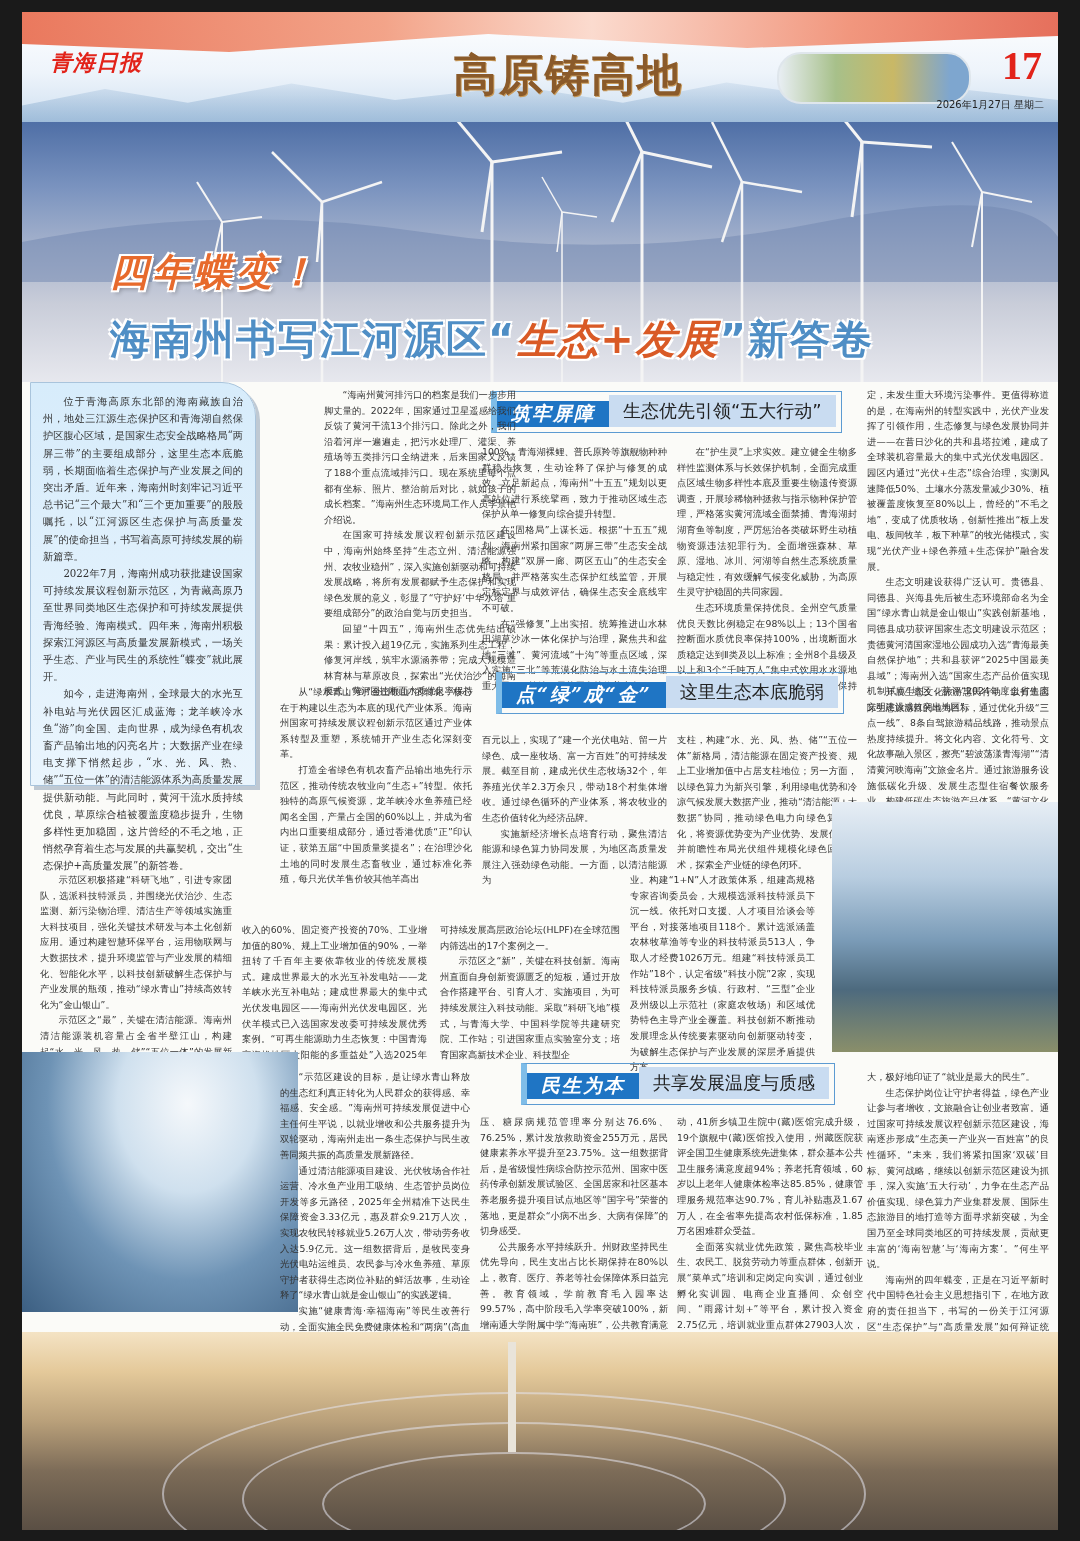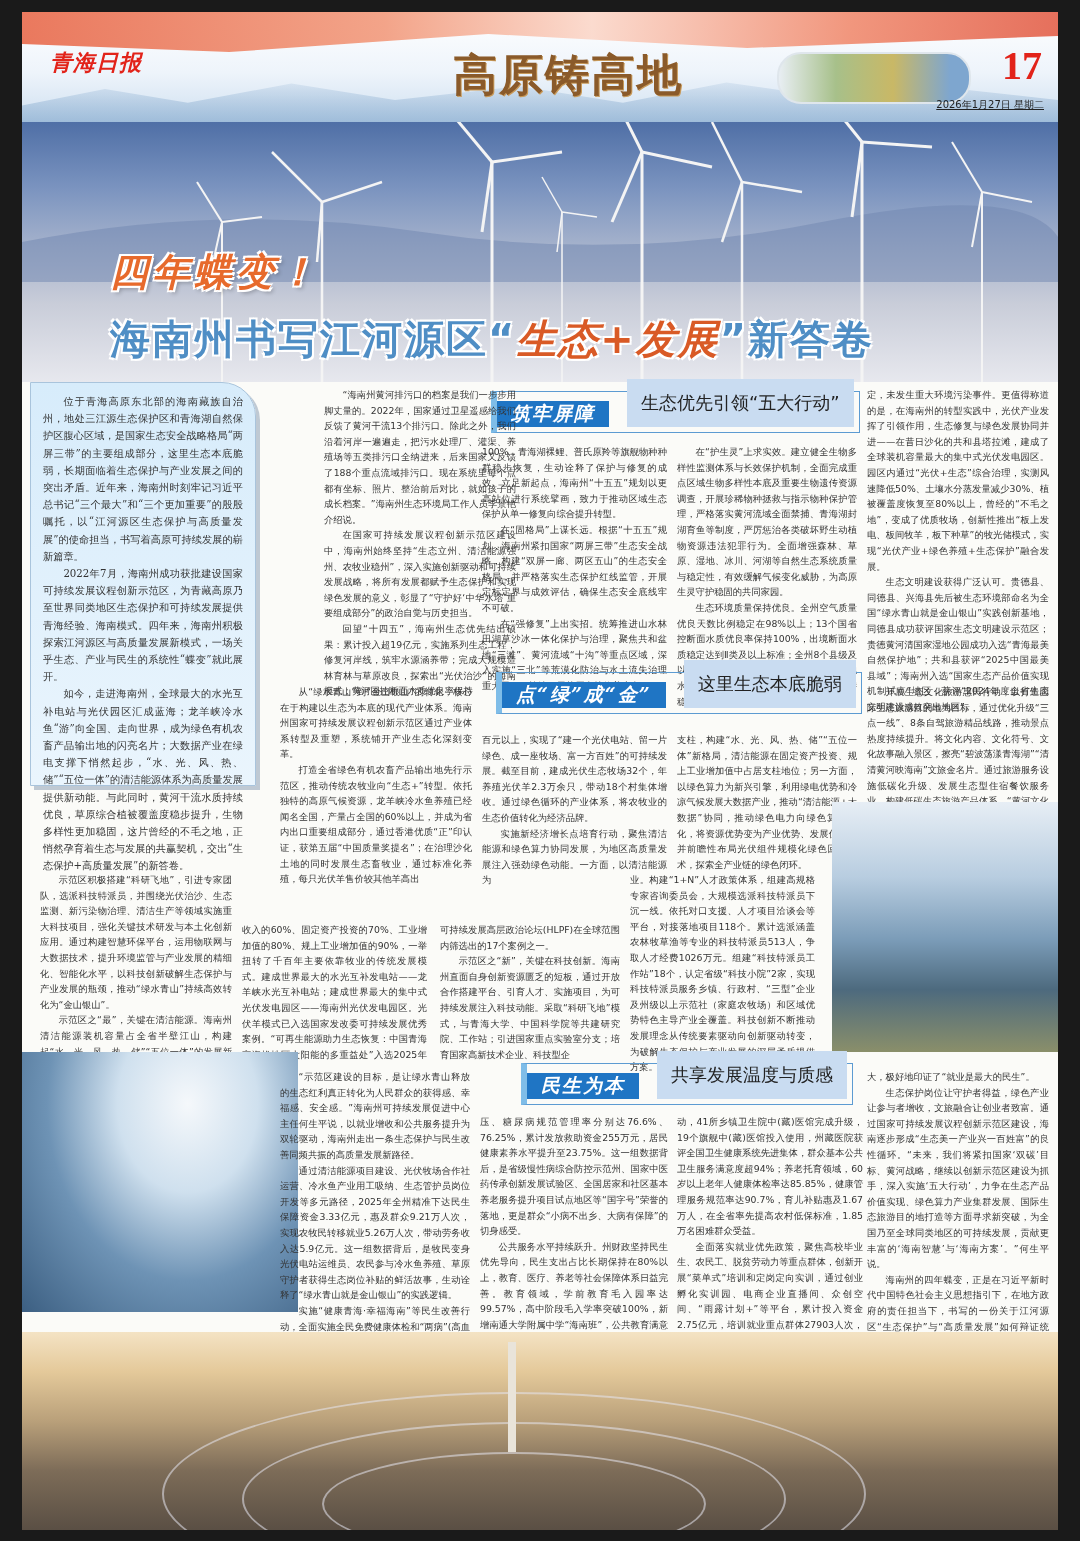--- a/index.html
+++ b/index.html
@@ -6,36 +6,36 @@
   body { width:1080px; height:1541px; background:#1a1a1a; position:relative; overflow:hidden; font-family:"DejaVu Serif", serif; }
   .page { position:absolute; left:22px; top:12px; width:1036px; height:1518px; background:#fbfbf8; overflow:hidden; }
   
   .masthead { position:absolute; left:0; top:0; width:1036px; height:110px; background:linear-gradient(180deg,#fff 0%,#eef4fb 55%,#cfe0f0 100%); overflow:hidden; }
   .ribbon { position:absolute; left:0; top:0; width:1036px; height:40px; background:linear-gradient(90deg,#e86a4c 0%,#f29a7c 35%,#fbd7c9 55%,#f08b6f 80%,#e3604a 100%); clip-path:polygon(0 0,100% 0,100% 60%,70% 90%,45% 55%,20% 100%,0 80%); opacity:.9; }
   .mountains { position:absolute; left:0; bottom:0; width:100%; height:55px; background:linear-gradient(180deg,rgba(140,175,210,0) 0%,rgba(120,160,200,.55) 100%); clip-path:polygon(0 70%,8% 40%,16% 65%,26% 30%,36% 60%,48% 35%,58% 65%,68% 28%,78% 55%,88% 35%,100% 60%,100% 100%,0 100%); }
   .paper-name { position:absolute; left:28px; top:36px; font-size:22px; color:#e2231a; font-weight:bold; font-style:italic; letter-spacing:1px; }
   .column-title { position:absolute; left:410px; top:34px; font-size:44px; color:#8a5a2a; font-weight:bold; letter-spacing:2px; text-shadow:1px 1px 0 #c89a5a;margin-left:21px; }
   .page-num { position:absolute; right:16px; top:30px; font-size:40px; color:#e2231a; font-weight:bold; font-family:"Liberation Serif", serif; }
   .scroll-img { position:absolute; left:755px; top:40px; width:190px; height:48px; border-radius:24px; background:linear-gradient(90deg,#e8eef3,#a7c08a 30%,#c9b866 60%,#7ea6cf 90%); border:2px solid #dfe6ec; }
-  .date { position:absolute; right:14px; top:86px; font-size:10px; color:#222; font-family:"DejaVu Sans", sans-serif;text-decoration:underline; }
+  .date { position:absolute; right:14px; top:86px; font-size:10px; color:#222; font-family:"DejaVu Sans", sans-serif; }
   
   .hero { position:absolute; left:0; top:110px; width:1036px; height:260px; background:linear-gradient(180deg,#4f6fa6 0%,#7a93bf 25%,#a9b5cd 50%,#c9cdd9 70%,#e7e8ee 100%); overflow:hidden; }
   .hero-sub { position:absolute; left:88px; top:125px; font-size:38px; font-weight:bold; color:#e76a2c; text-shadow:2px 2px 0 #fff,-2px -2px 0 #fff,2px -2px 0 #fff,-2px 2px 0 #fff,3px 3px 4px rgba(0,0,0,.3); font-style:italic; letter-spacing:4px; }
   .hero-title { position:absolute; left:88px; top:190px; font-size:40px; font-weight:bold; color:#4f8ec5; font-family:"DejaVu Sans", sans-serif; text-shadow:2px 2px 0 #fff,-2px -2px 0 #fff,2px -2px 0 #fff,-2px 2px 0 #fff; letter-spacing:2px; white-space:nowrap; }
   .hero-title .hl { color:#d95a26; font-style:italic; }
   
   .col { position:absolute; font-size:9.3px; line-height:15.6px; color:#333; text-align:justify; font-family:"DejaVu Sans", sans-serif; }
   .col p { margin:0; text-indent:2em; }
   .intro { position:absolute; left:8px; top:370px; width:226px; height:404px; background:linear-gradient(180deg,#d7ecfb,#eaf5fd); border:1px solid #a9c4dc; border-top-right-radius:34px; box-shadow:4px 4px 0 #bfc9d3; padding:10px 12px; box-sizing:border-box; font-size:10.2px; line-height:17.2px; color:#333; font-family:"DejaVu Serif", serif; text-align:justify; }
   .intro p { margin:0; text-indent:2em; }
   
   .sec { position:absolute; height:30px; display:flex; align-items:flex-end; }
   .sec .frame { position:absolute; left:-6px; top:-6px; right:-6px; bottom:-6px; border:1px solid #5c9bd2; border-left:6px solid #7fbde8; }
   .sec .tag { background:#1f75c4; color:#fff; font-weight:bold; font-size:19px; padding:0 14px; display:flex; align-items:center; letter-spacing:2px; font-style:italic; position:relative; }
-  .sec .sub { background:#c9dcf1; color:#222; font-size:18px; padding:12px 14px; display:flex; align-items:center; font-family:"DejaVu Sans", sans-serif; position:relative;margin-left:18px; }
+  .sec .sub { background:#c9dcf1; color:#222; font-size:18px; padding:4px 14px; display:flex; align-items:center; font-family:"DejaVu Sans", sans-serif; position:relative; }
   
   .img { position:absolute; overflow:hidden; }
   .img-farm { left:810px; top:690px; width:226px; height:360px; background:linear-gradient(180deg,#e7eef5 0%,#b8cde0 30%,#7b9cb8 55%,#4d6a7e 75%,#8a8f6a 100%); }
   .img-fish { left:0; top:1040px; width:276px; height:260px; background:radial-gradient(ellipse at 60% 20%,#f5f8fb 0%,#cfe0ee 30%,#6e93b5 60%,#3c5f82 100%); }
   .img-solar { left:0; top:1320px; width:1036px; height:198px; background:linear-gradient(180deg,#f4e3c4 0%,#e4c99a 20%,#b9a07a 45%,#7d6c58 70%,#5a4f44 100%); }
   .img-solar .ring { position:absolute; border:2px solid rgba(230,230,240,.55); border-radius:50%; }
   .credit { position:absolute; left:881px; top:1298px; font-size:15px; color:#333; font-family:"DejaVu Serif", serif; font-weight:bold;margin-top:44px; }
 </style>
 </head>
 <body>

